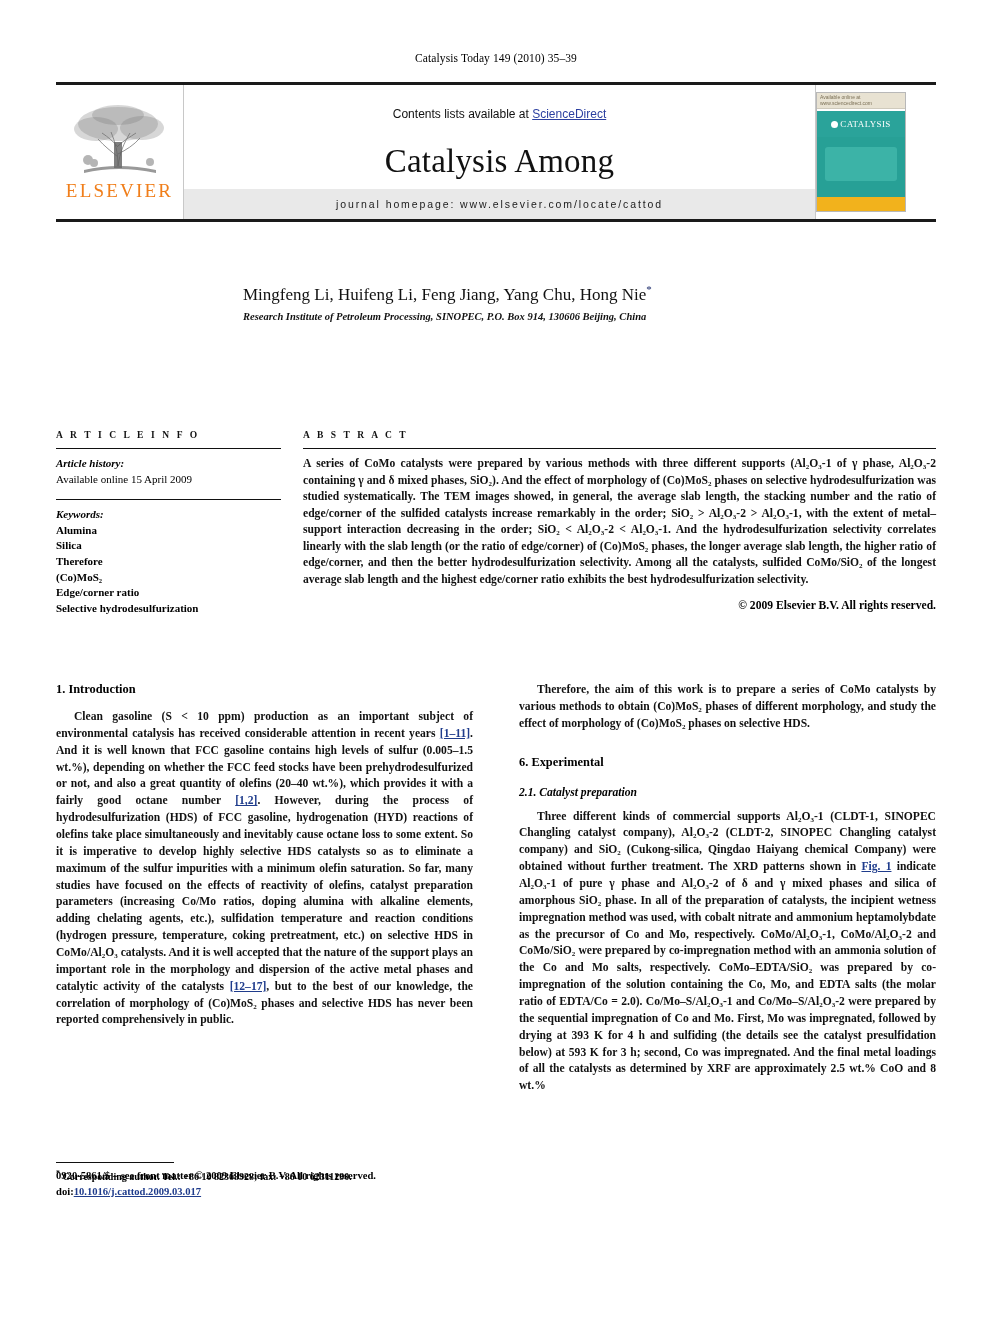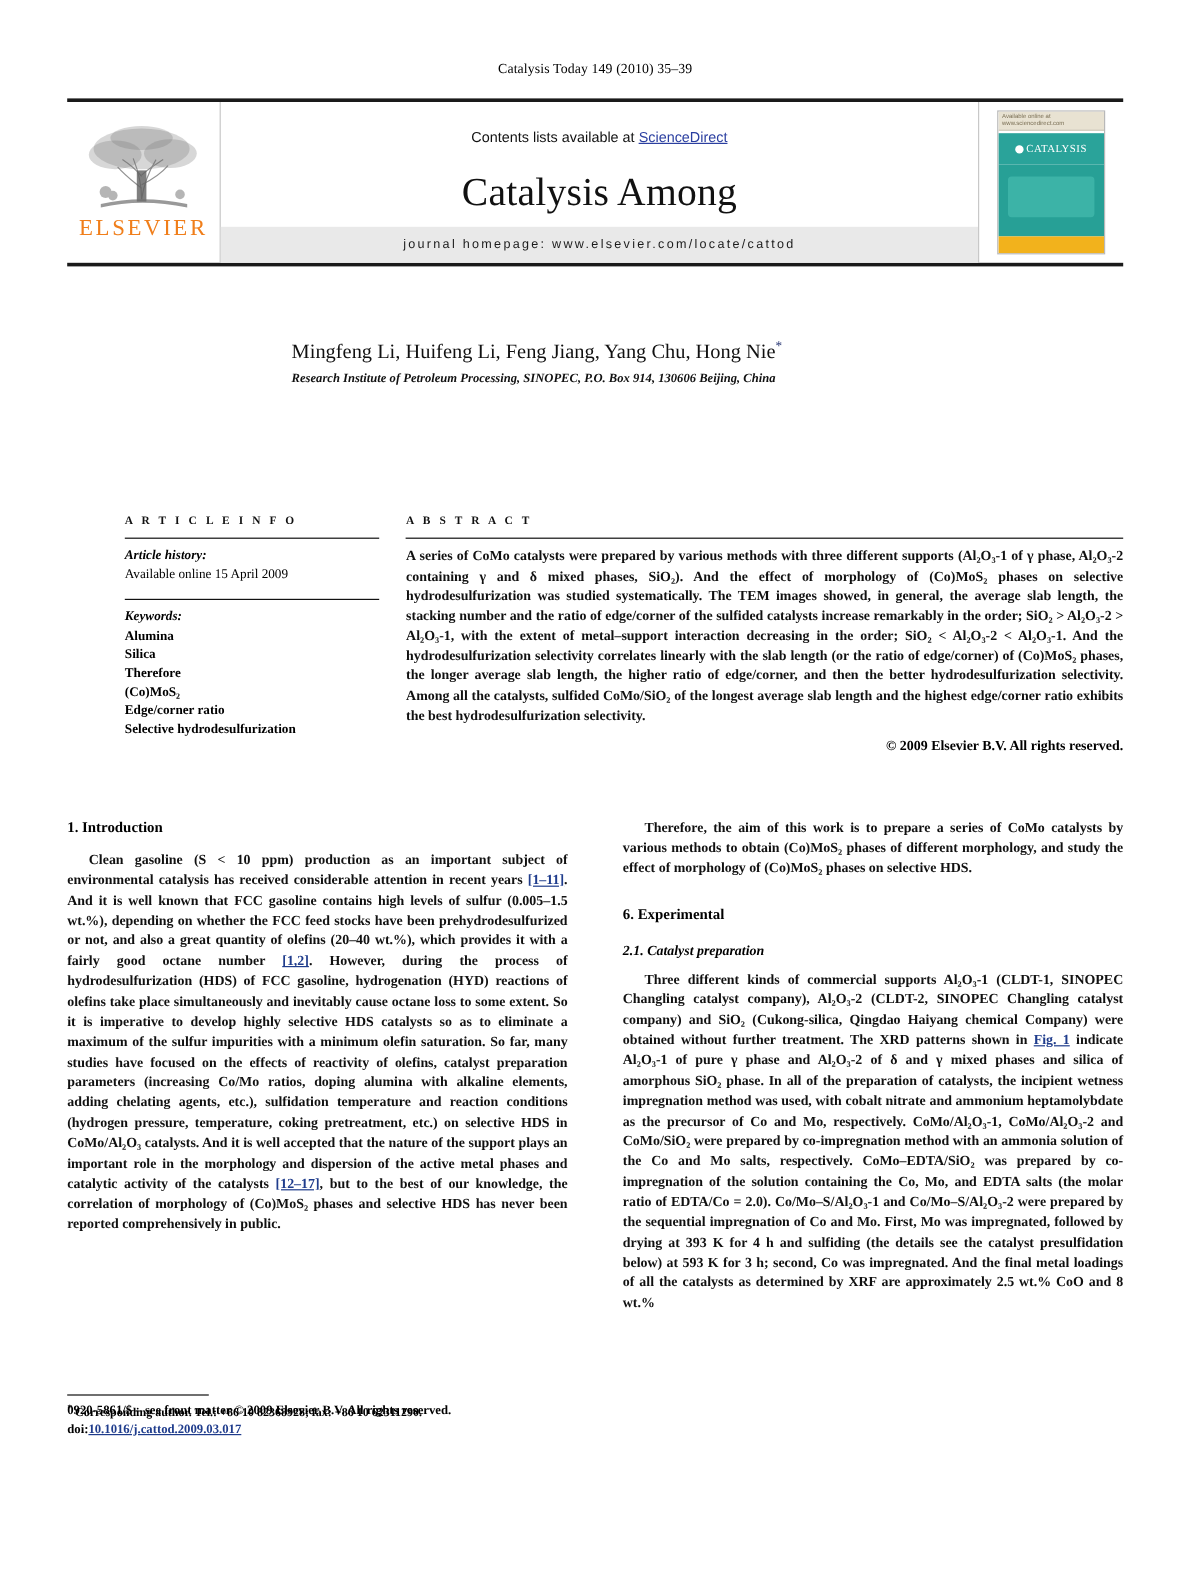--- a/index.html
+++ b/index.html
@@ -106,21 +106,20 @@
     font-family: "Liberation Sans", sans-serif;
     font-size: 10.5px;
     letter-spacing: 1.9px;
     color: #1b1b1b;
   }
   .mh-right {
     width: 120px;
     border-left: 1px solid #c8c8c8;
     display: flex;
     align-items: center;
-    justify-content: center;
   }
   .cover {
     width: 88px;
     height: 118px;
     background: #fff;
     border: 1px solid #b8b8b8;
     position: relative;
     overflow: hidden;
   }
   .cover-top {
@@ -210,21 +209,21 @@
   }
 
   
   .infoabs {
     position: absolute;
     left: 56px;
     top: 430px;
     width: 880px;
     display: flex;
   }
-  .col-info { width: 247px; padding-right: 22px; box-sizing: border-box; margin-left: 48px; }
+  .col-info { width: 247px; padding-right: 22px; box-sizing: border-box; }
   .col-abs  { width: 633px; }
 
   .sec-head {
     font-family: "Liberation Serif", serif;
     font-weight: bold;
     font-size: 9.5px;
     letter-spacing: 2.6px;
     color: #111;
     margin-bottom: 8px;
   }

